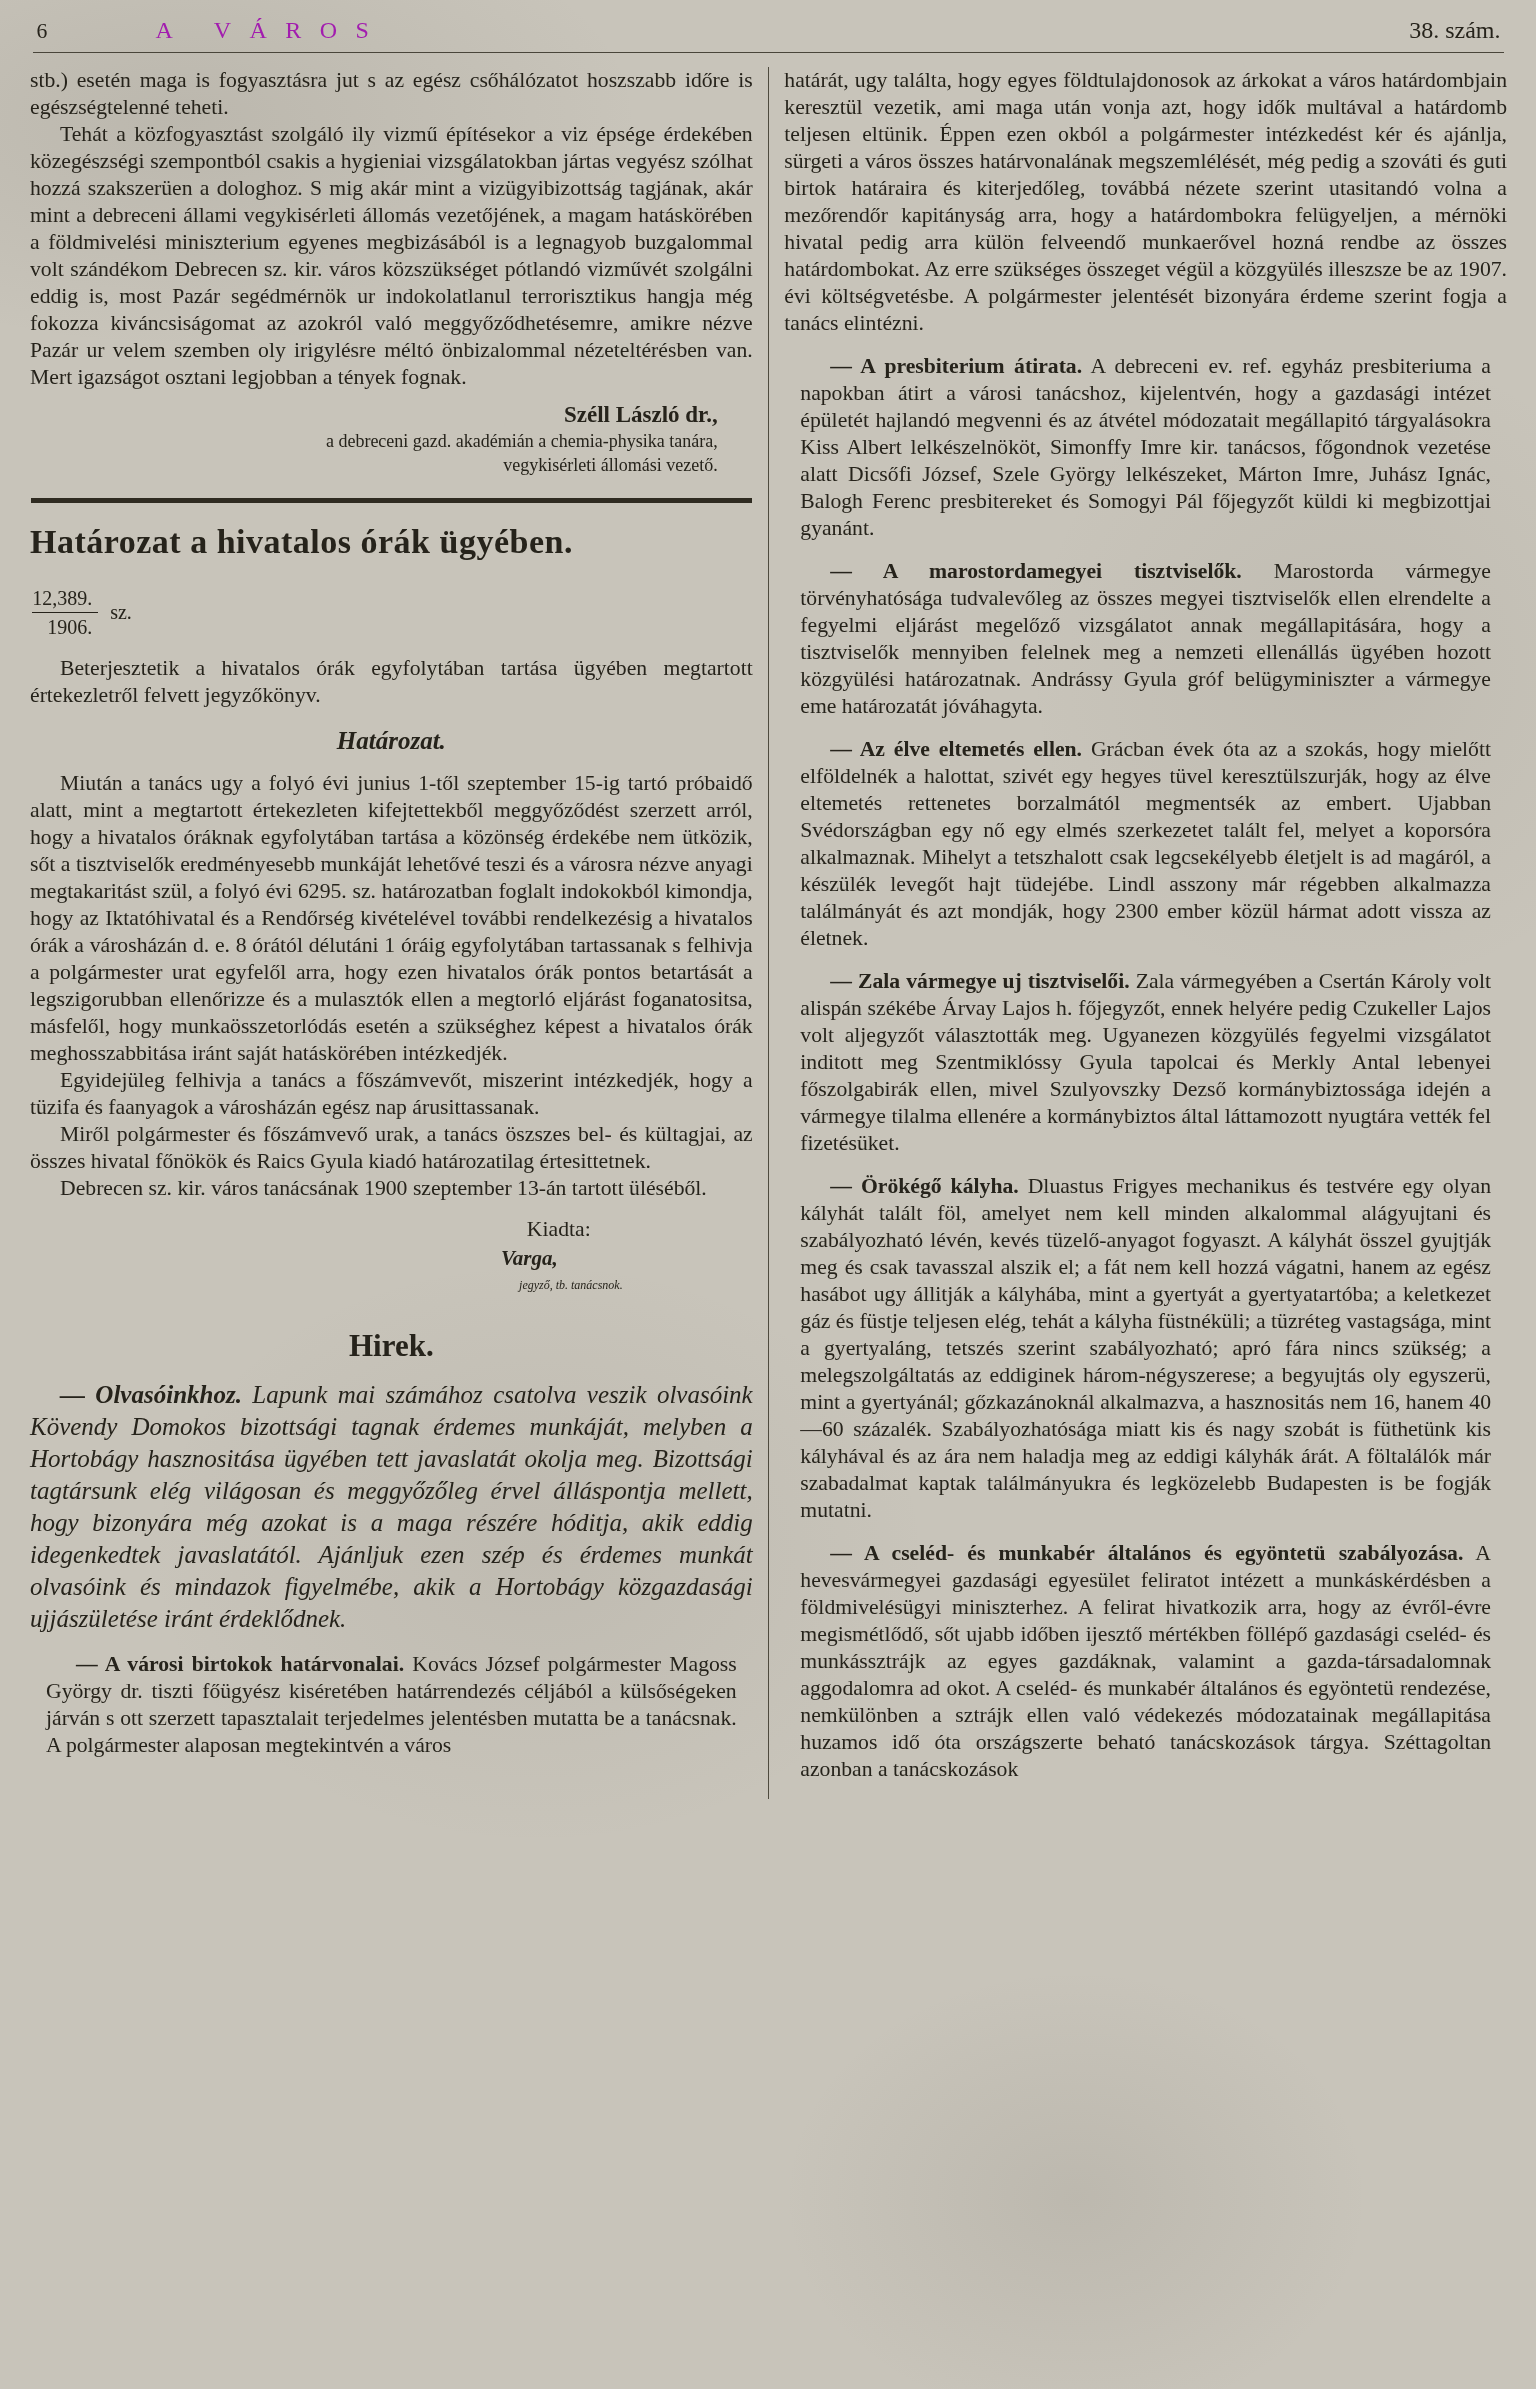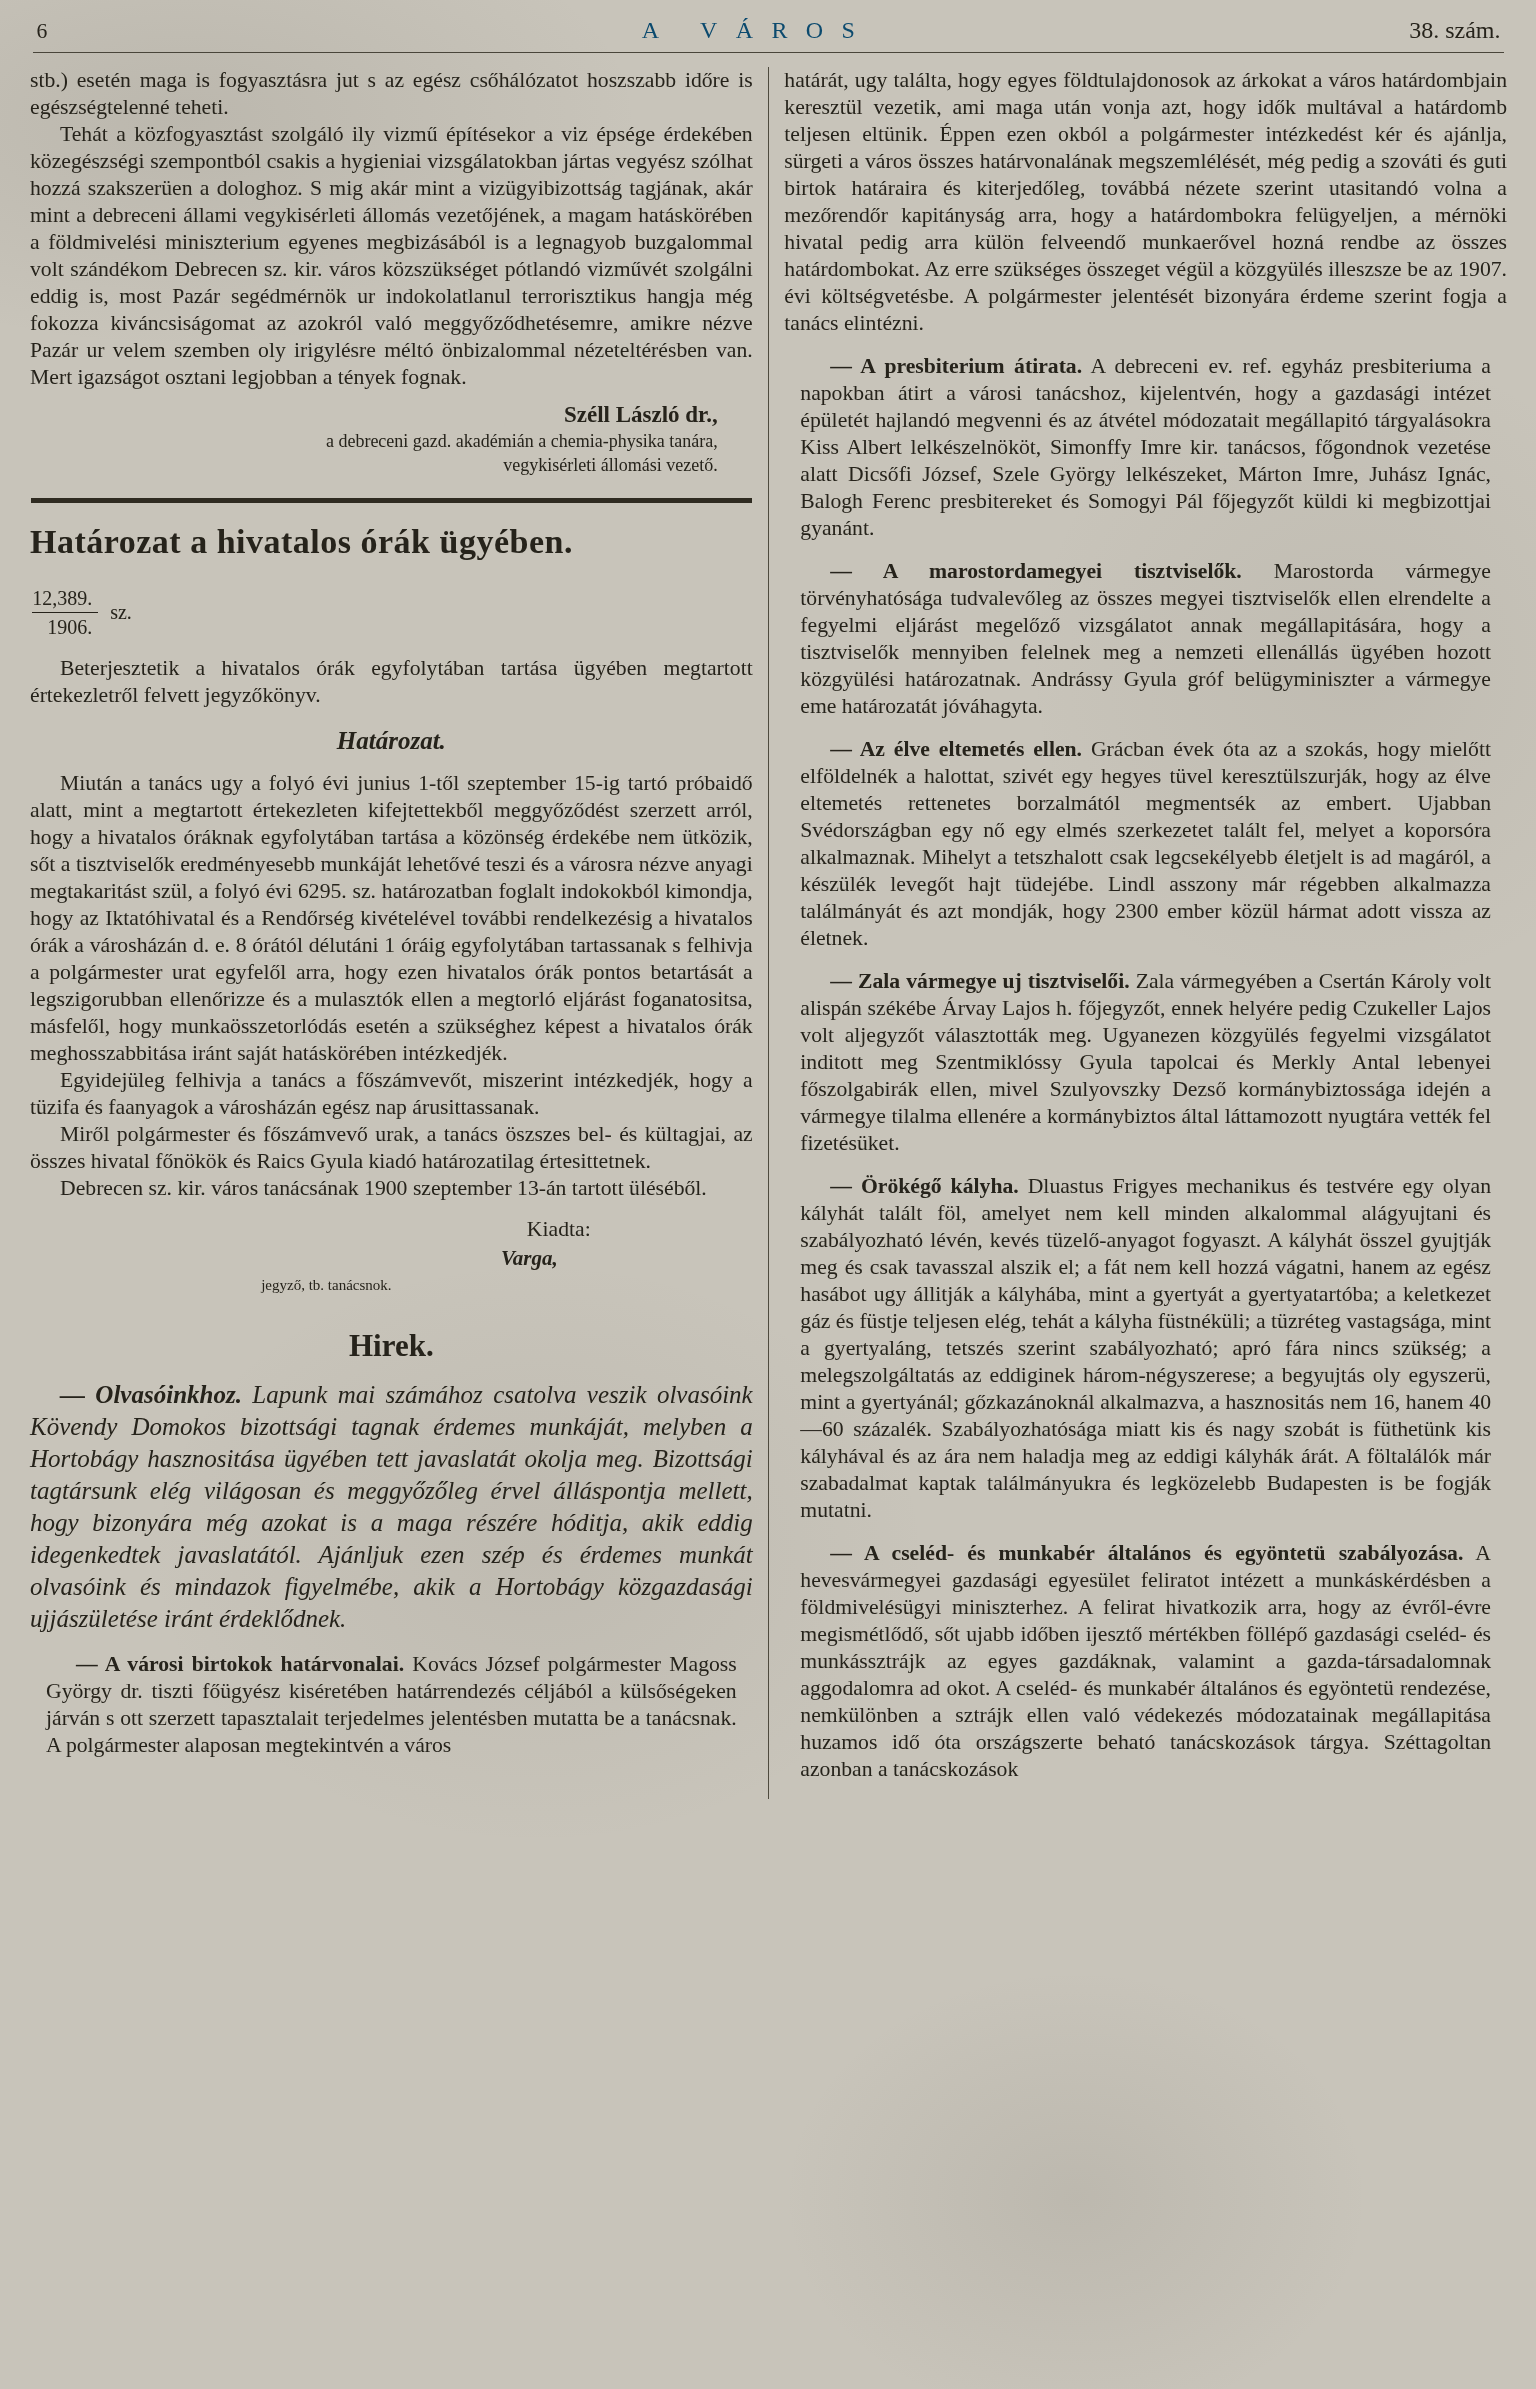--- a/index.html
+++ b/index.html
@@ -27,23 +27,23 @@
   .page { position: relative; padding: 13px 30px 0 30px; height: 100%; }
 
   
   .masthead {
     display: flex; align-items: baseline;
     font-size: 21.7px;
     padding: 4.3px 6.5px 7.6px 6.5px;
   }
   .masthead .page-number { width: 119px; }
   .masthead .title {
-    flex: 1; text-align: center;
+    flex: 1; text-align: left;
     font-size: 24px; letter-spacing: 18.4px;
-    color: #0c4a6e;
+    color: #a21caf;
   }
   .masthead .issue { width: 141px; text-align: right; font-size: 24px; }
   .header-rule {
     border: none; border-top: 1.6px solid #49453a;
     margin: 0 3.2px 0 3.2px;
   }
 
   
   .columns { display: flex; align-items: stretch; padding-top: 14px; }
   .col { flex: 1; font-size: 21.7px; line-height: 27px; text-align: justify; }
@@ -76,21 +76,21 @@
   .frac .bottom { display: block; padding: 2.2px 5.4px 0 0; }
   .ref-suffix { display: inline-block; vertical-align: middle; margin-left: 7.6px; }
 
   .subheading {
     text-align: center; font-style: italic;
     font-size: 25px; margin: 18.4px 0 16px 0; text-indent: 0;
   }
 
   .issued-label { text-align: right; padding-right: 162px; margin-top: 14px; font-size: 21.7px; }
   .issuer-name { text-align: right; padding-right: 195px; font-style: italic; font-weight: bold; font-size: 21px; line-height: 30px; }
-  .issuer-role { text-align: center; padding-right: 130px; font-size: 15px; line-height: 24px; }
+  .issuer-role { text-align: right; padding-right: 130px; font-size: 12px; line-height: 24px; font-style: italic; }
 
   
   .news-heading {
     text-align: center; font-weight: bold;
     font-size: 31px; margin: 35px 0 19.5px 0;
   }
   .news-item { margin: 16px; }
   .news-item .lead { font-weight: bold; }
   .lead-item {
     font-style: italic; font-size: 25px; line-height: 32px;

